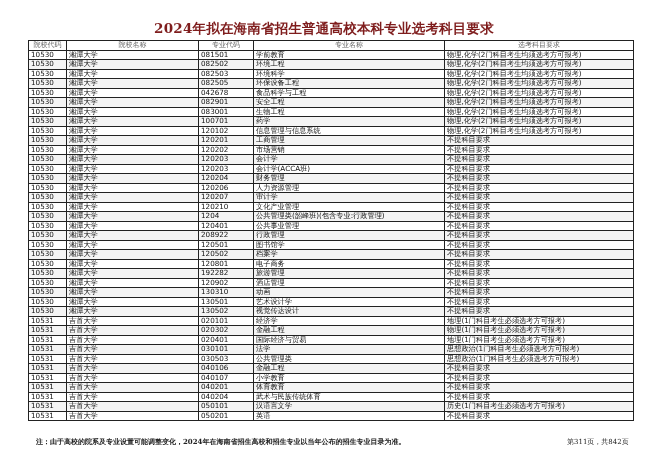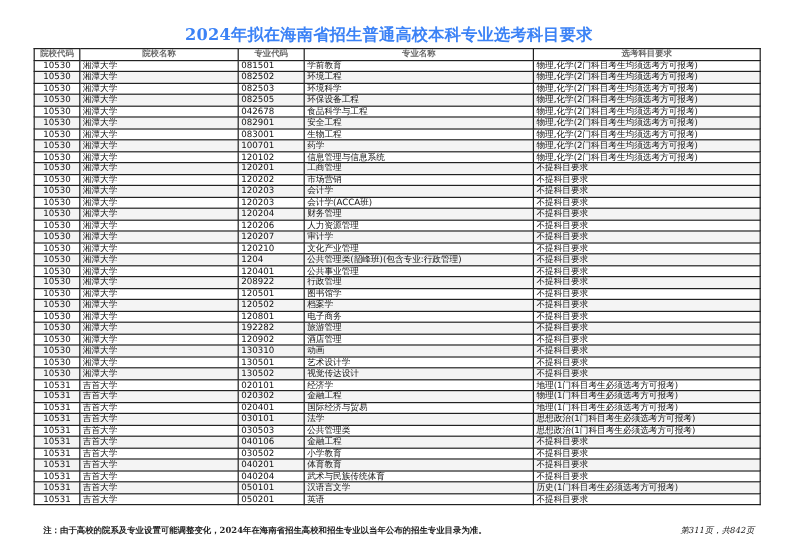--- a/index.html
+++ b/index.html
@@ -1,30 +1,30 @@
 <!DOCTYPE html>
 <html><head>
 <meta charset="utf-8">
 <style>
   html, body { margin:0; padding:0; background:#ffffff; }
   body { width:660px; height:466px; position:relative; overflow:hidden; font-family:"DejaVu Sans", sans-serif; color:#111; }
-  .title { position:absolute; left:0; top:20px; width:648px; text-align:center; font-family:"DejaVu Serif", serif; font-weight:bold; font-size:13.5px; letter-spacing:0.2px; color:#3b82f6; }
+  .title { position:absolute; left:0; top:20px; width:648px; text-align:center; font-family:"DejaVu Serif", serif; font-weight:bold; font-size:13.5px; letter-spacing:0.2px; color:#7f1d1d; }
   table.grid { position:absolute; left:28px; top:40px; border-collapse:collapse; table-layout:fixed; width:605px; }
   table.grid col.c1 { width:38px; }
   table.grid col.c2 { width:132px; }
   table.grid col.c3 { width:55px; }
   table.grid col.c4 { width:191px; }
   table.grid col.c5 { width:189px; }
   table.grid th, table.grid td { border:1px solid #222; height:8.5px; line-height:8.5px; padding:0 2px; font-size:7.2px; white-space:nowrap; overflow:hidden; }
-  table.grid th { font-family:"DejaVu Serif", serif; font-weight:bold; color:#666; text-align:center; font-size:7px;margin-left:12px; }
-  table.grid td.code { text-align:center; }
+  table.grid th { font-family:"DejaVu Serif", serif; font-weight:normal; color:#666; text-align:center; font-size:7px;margin-left:12px; }
+  table.grid td.code { }
   table.grid td { text-align:left; }
   table.grid tr.hl td { background:#f4f4f4; }
   .footer-note { position:absolute; left:36px; top:437px; font-size:7px; font-family:"DejaVu Serif", serif; color:#222;font-weight:bold; }
-  .footer-page { position:absolute; left:567px; top:437px; font-size:7px; font-family:"DejaVu Serif", serif; color:#222;font-style:italic; }
+  .footer-page { position:absolute; left:567px; top:437px; font-size:7px; font-family:"DejaVu Serif", serif; color:#222; }
 </style>
 </head>
 <body>
 
 <div class="title">2024年拟在海南省招生普通高校本科专业选考科目要求</div>
 
 <table class="grid">
   <colgroup>
       <col class="c1">
       <col class="c2">
@@ -276,21 +276,21 @@
       <tr class="hl">
         <td class="code">10531</td>
         <td>吉首大学</td>
         <td>040106</td>
         <td>金融工程</td>
         <td>不提科目要求</td>
       </tr>
       <tr>
         <td class="code">10531</td>
         <td>吉首大学</td>
-        <td>030502</td>
+        <td>040107</td>
         <td>小学教育</td>
         <td>不提科目要求</td>
       </tr>
       <tr class="hl">
         <td class="code">10531</td>
         <td>吉首大学</td>
         <td>040201</td>
         <td>体育教育</td>
         <td>不提科目要求</td>
       </tr>

